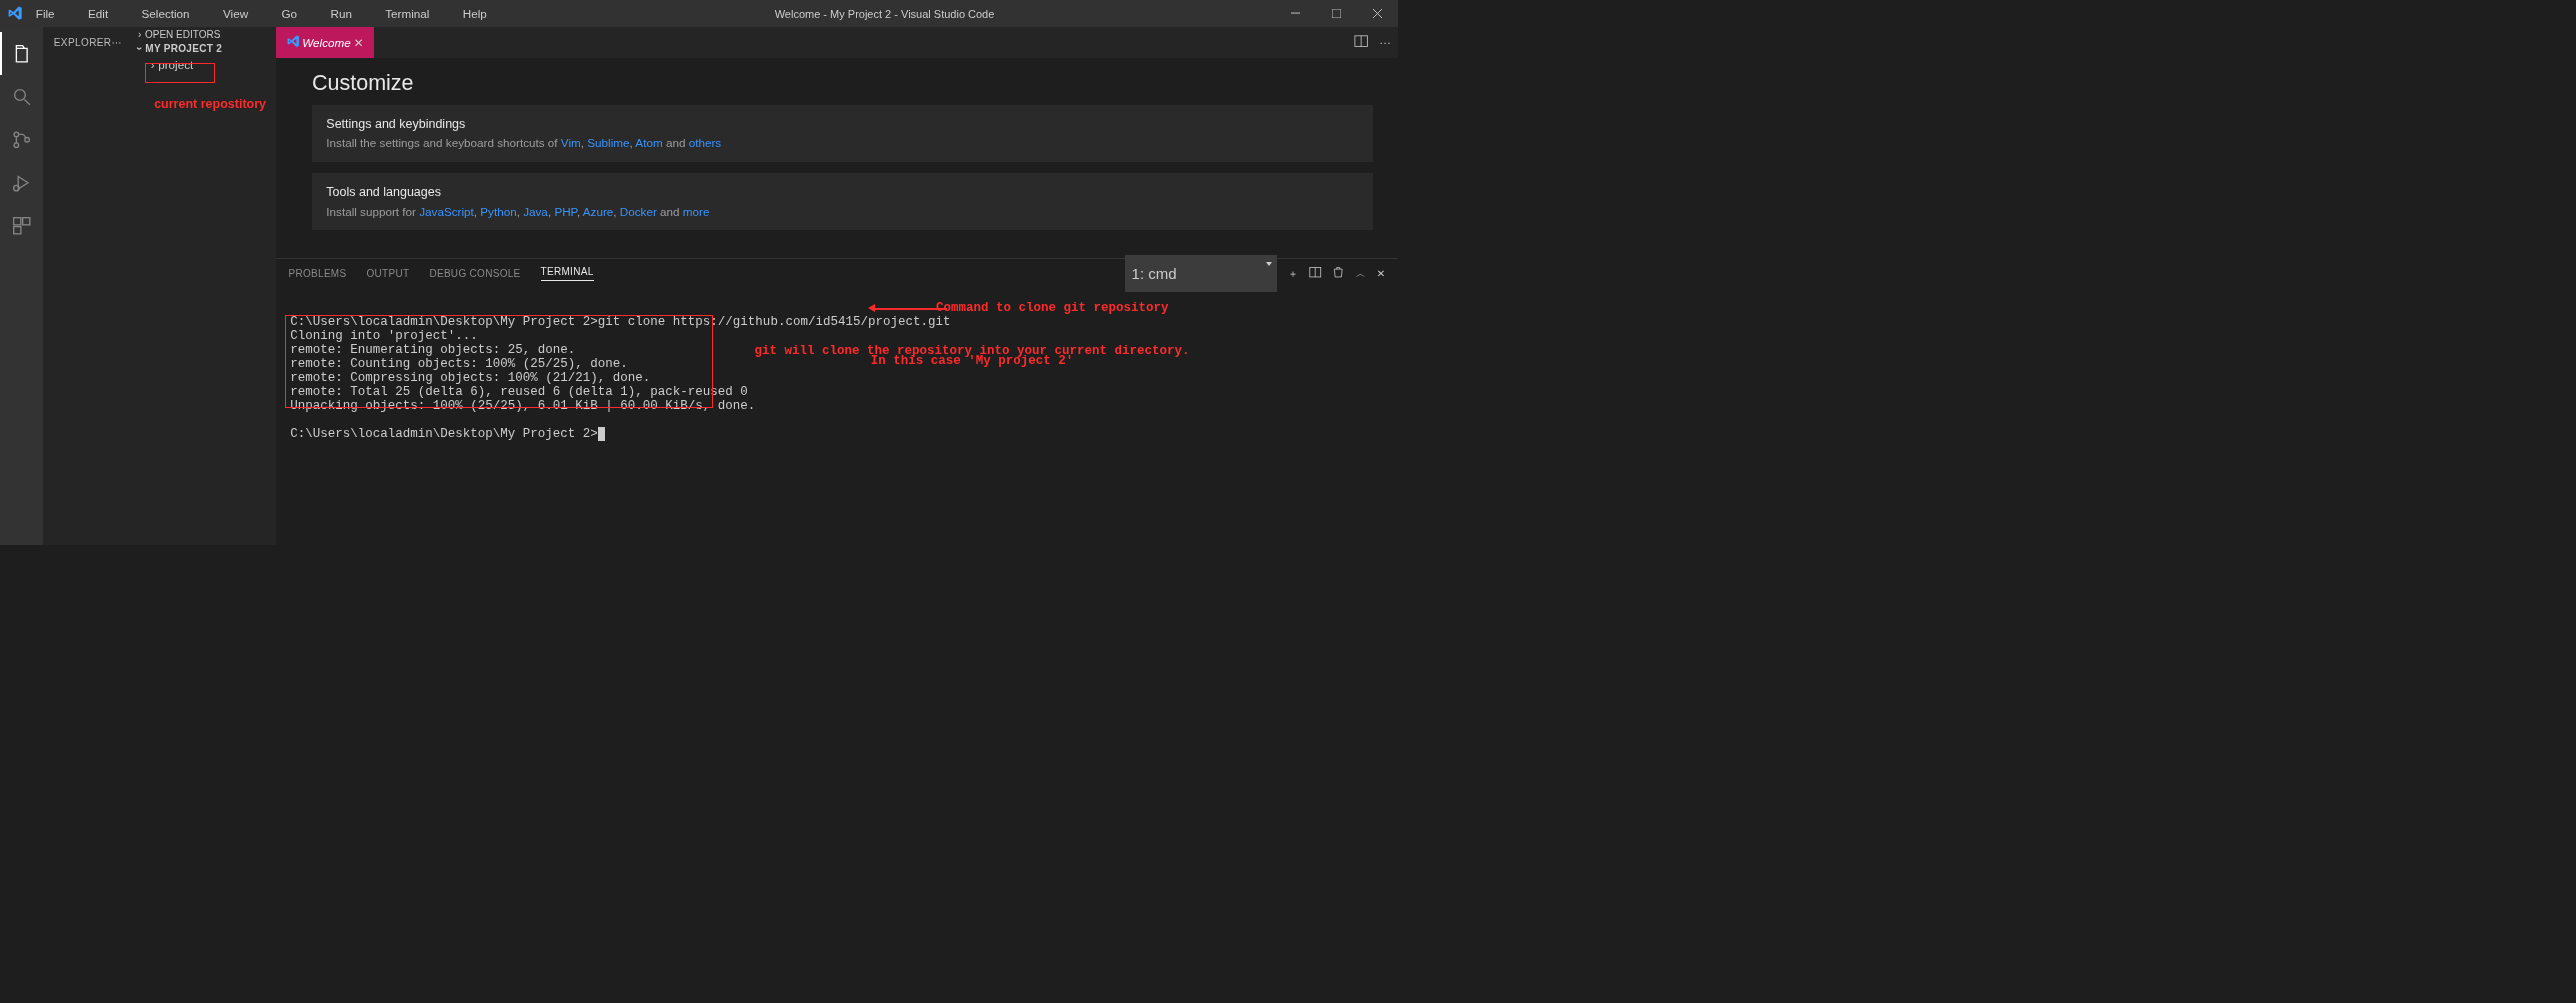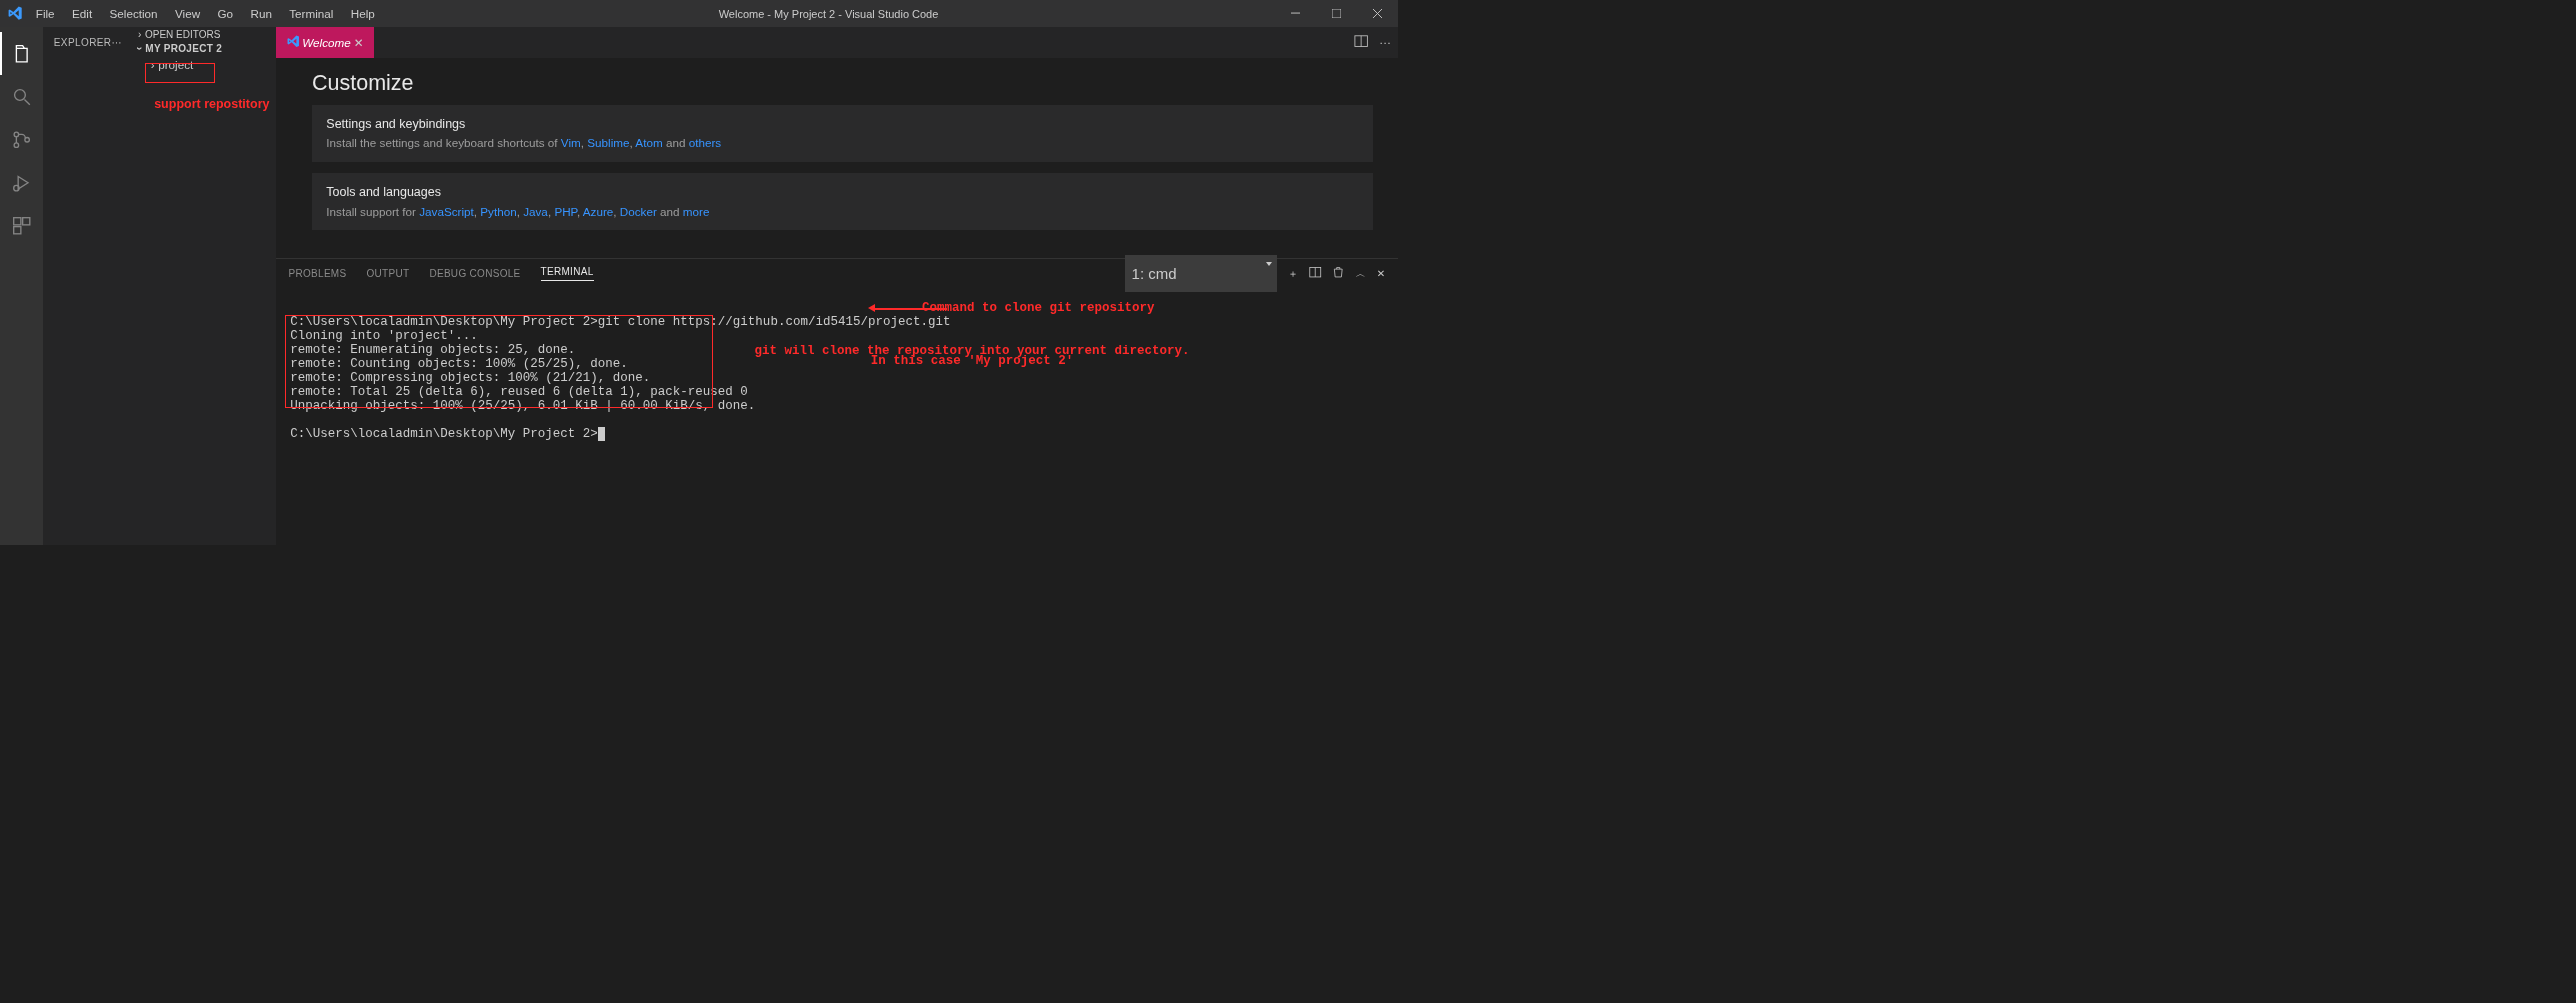--- a/index.html
+++ b/index.html
@@ -17,21 +17,21 @@
   height: 27px;
   background: #323233;
   display: flex;
   align-items: center;
   padding-left: 7.2px;
 }
 .titlebar-logo {
   width: 16px; height: 16px; margin-right: 5.4px;
   display:flex;align-items:center;justify-content:center;
 }
-.menubar { display: flex; gap: 3px; }
+.menubar { display: flex; gap: 19px; }
 .menubar-item {
   padding: 3.6px 7.2px; color: #cccccc; font-size: 11.7px; cursor: pointer;
 }
 .title-center {
   flex: 1; text-align: center; color: #cccccc; font-size: 11px;
 }
 .win-controls { display: flex; }
 .win-btn {
   width: 41px; height: 27px; display:flex;align-items:center;justify-content:center;
   color: #cccccc; cursor: pointer;
@@ -233,21 +233,21 @@
         <div class="section-header bold">
           <span class="chev" style="transform:rotate(90deg);display:inline-block;">›</span>
           <span>MY PROJECT 2</span>
         </div>
         <div class="tree-item">
           <span class="chev">›</span>
           <span>project</span>
         </div>
 
         <div class="red-box" style="left:12.5px; top:36px; width:70px; height:20px;"></div>
-        <div class="annotation" style="left:21.5px; top:70px;">support repostitory</div>
+        <div class="annotation" style="left:21.5px; top:70px;">current repostitory</div>
       </div>
     </div>
 
     <div class="main">
       <div class="tabbar">
         <div class="tab">
           <span>
             <svg width="12.5" height="12.5" viewBox="0 0 24 24">
                 <path fill="#3b99fc" d="M23 3l-5-2-9 9L3 6 1 7v10l2 1 6-4 9 9 5-2V3zM4 14V10l3 2-3 2zm14 3l-6-5 6-5v10z"></path>
               </svg>
@@ -315,21 +315,21 @@
 <span>remote: Counting objects: 100% (25/25), done.</span>
 <span>remote: Compressing objects: 100% (21/21), done.</span>
 <span>remote: Total 25 (delta 6), reused 6 (delta 1), pack-reused 0</span>
 <span>Unpacking objects: 100% (25/25), 6.01 KiB | 60.00 KiB/s, done.</span>
 
 <span>C:\Users\localadmin\Desktop\My Project 2&gt;</span><span class="caret"></span>
 
           
           <div class="red-box" style="left:9px; top:27px; width:428px; height:93px;"></div>
           <div class="arrow" style="left:599px; top:20px; width:72px;"></div>
-          <div class="annotation" style="left:646px; top:12.5px;">Command to clone git repository</div>
+          <div class="annotation" style="left:660px; top:12.5px;">Command to clone git repository</div>
           <div class="annotation" style="left:454px; top:56px; text-align:center; width:484px;">git will clone the repository into your current directory.</div>
           <div class="annotation" style="left:454px; top:66px; text-align:center; width:484px;">In this case 'My project 2'</div>
         </div>
       </div>
 
     </div>
   </div>
 </div>
 
 

